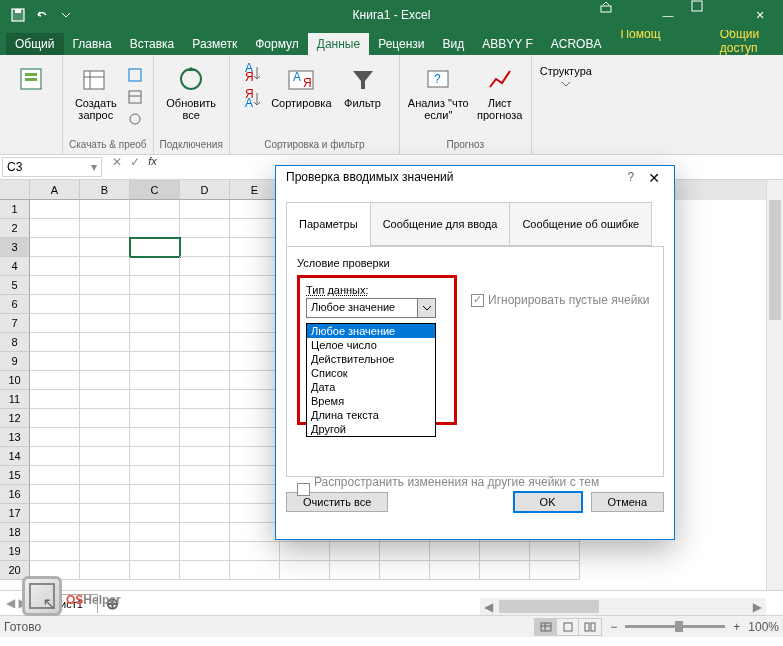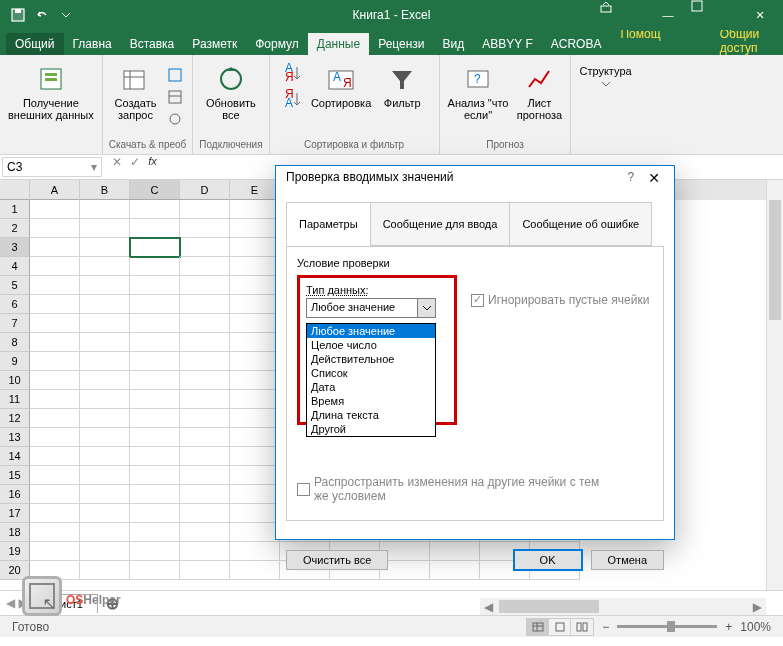--- a/index.html
+++ b/index.html
@@ -35,36 +35,36 @@
 .ch{width:50px;border-right:1px solid #ccc;border-bottom:1px solid #aaa;text-align:center;line-height:20px;font-size:11px}
 .rows{position:relative}
 .row{display:flex;height:19px}
 .rh{width:30px;text-align:center;line-height:19px;background:#e6e6e6;border-right:1px solid #aaa;border-bottom:1px solid #ccc;font-size:11px}
 .cell{width:50px;border-right:1px solid #d4d4d4;border-bottom:1px solid #d4d4d4}
 .cell.active{outline:2px solid #217346;outline-offset:-1px}
 .sheet-tabs{height:25px;background:#fff;border-top:1px solid #d4d4d4;display:flex;align-items:center;padding-left:6px;position:relative}
 .sheet-nav{display:flex;gap:6px;color:#999;padding-right:10px}
 .sheet-tab{padding:3px 14px;border:1px solid #aaa;border-bottom:none;background:#fff;font-size:11px}
 .sheet-add{padding:0 8px;color:#666;font-size:16px;font-weight:bold}
-.status{height:22px;background:#f1f1f1;border-top:1px solid #d4d4d4;display:flex;align-items:center;padding:0 12px;font-size:11px;color:#555}
+.status{height:22px;background:#f1f1f1;border-top:1px solid #d4d4d4;display:flex;align-items:center;padding:0 4px;font-size:11px;color:#555}
 .status-right{margin-left:auto;display:flex;align-items:center;gap:8px}
 .viewbtns{display:flex;border:1px solid #ccc}
 .viewbtn{width:22px;height:16px;border-right:1px solid #ccc;display:flex;align-items:center;justify-content:center}
 .viewbtn:last-child{border-right:none}
 .slider{width:100px;height:3px;background:#999;position:relative}
 .slider-thumb{position:absolute;left:50%;top:-4px;width:8px;height:11px;background:#999}
 .dialog{position:absolute;left:275px;top:165px;width:400px;height:375px;background:#fff;border:1px solid #0078d7;box-shadow:0 10px 30px rgba(0,0,0,0.3);z-index:100}
 .dlg-title{height:30px;display:flex;align-items:flex-start;padding:4px 10px;border-bottom:none}
 .dlg-title-text{flex:1;font-size:12px}
 .dlg-help{padding:0 10px;font-size:12px;color:#666}
 .dlg-close{font-size:14px;padding:0 4px}
 .dlg-tabs{display:flex;padding:6px 10px 0 10px}
 .dlg-tab{padding:15px 12px;border:1px solid #ccc;background:#f5f5f5;font-size:11px;margin-right:-1px}
 .dlg-tab.active{background:#fff;border-bottom-color:#fff}
-.dlg-body{border:1px solid #ccc;margin:0 10px 28px 10px;padding:10px;height:275px}
+.dlg-body{border:1px solid #ccc;margin:0 10px 14px 10px;padding:10px;height:231px}
 .dlg-section{font-size:11px;margin-bottom:6px}
 .redbox{border:3px solid #c00;padding:6px;width:160px;height:150px;position:relative}
 .fieldlabel{font-size:11px;text-decoration:underline;text-decoration-style:dotted}
 .combo{display:flex;width:130px;border:1px solid #7a7a7a;height:20px;margin-top:2px}
 .combo-val{flex:1;padding:2px 4px;font-size:11px;background:#fff}
 .combo-btn{width:18px;background:#e1e1e1;border-left:1px solid #7a7a7a;display:flex;align-items:center;justify-content:center}
 .dropdown{position:absolute;top:45px;left:6px;width:130px;background:#fff;border:1px solid #000}
 .dd-item{padding:1px 4px;font-size:11px}
 .dd-item.sel{background:#0078d7;color:#fff}
 .chk{display:flex;align-items:center;gap:4px;font-size:11px;color:#888;margin:0 0 6px 0}
@@ -150,22 +150,20 @@
   <div class="rgroup">
     <div class="rgroup-content">
       <div class="rbtn">
         <div class="rbtn-icon">
             <svg width="32" height="32">
               <rect x="6" y="6" width="20" height="20" fill="#fff" stroke="#217346"></rect>
               <rect x="10" y="10" width="12" height="3" fill="#70ad47"></rect>
               <rect x="10" y="15" width="12" height="3" fill="#70ad47"></rect>
             </svg>
           </div>
-        <div class="rbtn-label" style="white-space:pre-line">Получение
-внешних данных</div>
       </div>
     </div>
     <div class="rgroup-label">&nbsp;</div>
   </div>
   <div class="rgroup">
     <div class="rgroup-content">
       <div class="rbtn">
         <div class="rbtn-icon">
             <svg width="32" height="32">
               <rect x="4" y="8" width="20" height="18" fill="#fff" stroke="#666"></rect>

